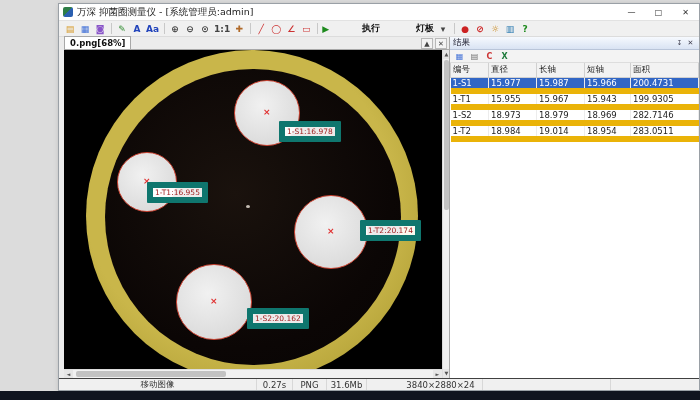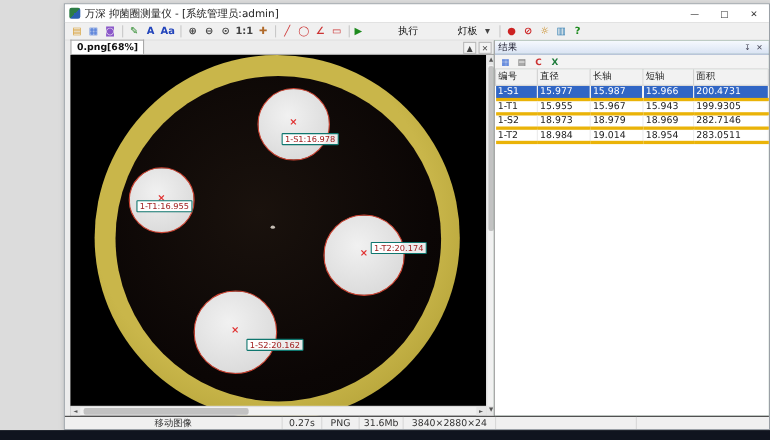--- a/index.html
+++ b/index.html
@@ -18,21 +18,21 @@
   .title-text { font-size:9.5px; color:#222; white-space:nowrap; overflow:hidden; flex:1; }
   .win-controls { display:flex; height:17px; }
   .win-btn { width:27px; height:17px; display:flex; align-items:center; justify-content:center;
              font-size:8px; color:#333; }
 
   
   .toolbar { position:absolute; left:0; top:17px; right:0; height:16px; background:#f0f0f0;
              display:flex; align-items:center; padding-left:4px; border-bottom:1px solid #dcdcdc; }
   .tb-btn { height:13px; min-width:14px; padding:0 1px; margin:0 1px 0 0; display:flex; align-items:center;
             justify-content:center; font-size:9px; font-weight:bold; border-radius:2px; }
-  .tb-btn span.lbl { font-weight:normal; font-size:9px; color:#111; margin-left:1px;padding-left:32px; }
+  .tb-btn span.lbl { font-weight:bold; font-size:9px; color:#111; margin-left:1px;padding-left:32px; }
   .tb-sep { width:1px; height:11px; background:#c8c8c8; margin:0 3px; }
 
   
   .client { position:absolute; left:0; top:33px; right:0; bottom:12px; }
 
   
   .left-pane { position:absolute; left:0; top:0; width:390px; bottom:0; background:#ececec; }
   .tabbar { position:absolute; left:5px; right:0; top:0; height:13px; border-bottom:1px solid #a8a8a8;
             display:flex; align-items:flex-end; }
   .tab { height:13px; background:#ffffff; border:1px solid #a8a8a8; border-bottom:none;
@@ -44,61 +44,61 @@
   
   .image-view { position:absolute; left:5px; top:13px; width:378px; height:330px; background:#000; overflow:hidden; }
   .dish-rim { position:absolute; left:22px; top:0; width:332px; height:332px; border-radius:50%;
               background:radial-gradient(circle at 46% 44%, #c9b64a 60%, #a8972e 92%, #8f8026 100%); }
   .dish-inner { position:absolute; left:41px; top:19px; width:296px; height:296px; border-radius:50%;
                 background:radial-gradient(circle at 44% 42%, #1a120d 0%, #0b0605 65%, #070403 100%); }
   .zone { position:absolute; border-radius:50%; border:1px solid #cc4433;
           background:radial-gradient(circle at 42% 38%, #f1f1f1, #dcdcdc 72%, #cfcfcf 100%); }
   .zone-x { position:absolute; font-size:9px; font-weight:bold; color:#e03030; line-height:9px; }
   .zone-label { position:absolute; font-size:7.5px; line-height:9px; color:#a02020; background:rgba(255,255,255,.92);
-                border:1px solid #0f766e; padding:0 2px; white-space:nowrap; border-radius:1px; }
+                border:6px solid #0f766e; padding:0 2px; white-space:nowrap; border-radius:1px;margin-left:23px; }
   .speck { position:absolute; left:182px; top:155px; width:4px; height:3px; background:#d8d0c6; border-radius:50%; opacity:.9; }
 
   
   .vscroll { position:absolute; left:383px; top:13px; width:7px; bottom:0; background:#f1f1f1; border-left:1px solid #dcdcdc; }
   .vs-btn { position:absolute; left:0; width:7px; height:9px; font-size:5px; color:#555; text-align:center; line-height:9px; background:#e6e6e6; }
   .vs-up { top:0; } .vs-down { bottom:0; }
   .vs-thumb { position:absolute; left:1px; top:10px; width:5px; height:150px; background:#c2c2c2; border-radius:2px; }
   .hscroll { position:absolute; left:5px; width:378px; bottom:0; height:9px; background:#f1f1f1; border-top:1px solid #dcdcdc; }
   .hs-btn { position:absolute; top:0; width:9px; height:8px; font-size:5px; color:#555; text-align:center; line-height:8px; background:#e6e6e6; }
   .hs-left { left:0; } .hs-right { right:0; }
   .hs-thumb { position:absolute; left:12px; top:1px; width:150px; height:6px; background:#c2c2c2; border-radius:2px; }
 
   
-  .right-panel { position:absolute; left:390px; right:0; top:0; bottom:0; background:#14532d; border-left:1px solid #a8a8a8; }
+  .right-panel { position:absolute; left:390px; right:0; top:0; bottom:0; background:#fca5a5; border-left:1px solid #a8a8a8; }
   .panel-header { position:absolute; left:0; right:0; top:0; height:13px;
                   background:linear-gradient(#f6f9fe,#d9e3f3); border-bottom:1px solid #b9c5d9;
                   display:flex; align-items:center; padding:0 3px; font-size:8.5px; color:#223; }
   .panel-title { flex:1; }
   .ph-btn { width:11px; height:11px; display:flex; align-items:center; justify-content:center; font-size:7px; color:#445; }
   .panel-toolbar { position:absolute; left:0; right:0; top:13px; height:13px; background:#f3f3f3;
                    border-bottom:1px solid #ddd; display:flex; align-items:center; padding-left:3px; }
   .pt-btn { width:13px; height:11px; display:flex; align-items:center; justify-content:center;
             font-size:8px; font-weight:bold; margin-right:2px; }
   .grid-wrap { position:absolute; left:0; right:0; top:26px; bottom:0; background:#fff; overflow:hidden; }
   table.grid { border-collapse:collapse; table-layout:fixed; width:100%; font-size:8.5px; }
   table.grid col:nth-child(1){width:38px;} table.grid col:nth-child(2){width:48px;}
   table.grid col:nth-child(3){width:48px;} table.grid col:nth-child(4){width:46px;}
   table.grid th { background:#f2f2f2; border:1px solid #d0d0d0; border-top:none; height:14px;
                   font-weight:normal; color:#222; text-align:left; padding:0 2px; white-space:nowrap; overflow:hidden; }
   table.grid td { height:13px; padding:0 2px; color:#222; border-right:1px solid #ececec;
-                  border-bottom:3px solid #eab308; white-space:nowrap; overflow:hidden; }
+                  border-bottom:6px solid #eab308; white-space:nowrap; overflow:hidden; }
   tr.sel td { background:#3166c5; color:#fff; }
 
   
   .statusbar { position:absolute; left:0; right:0; bottom:0; height:12px; background:#f0f0f0;
                border-top:1px solid #404040; display:flex; font-size:8.5px; color:#333; }
   .seg { border-right:1px solid #d8d8d8; display:flex; align-items:center; justify-content:center;
          white-space:nowrap; overflow:hidden; }
   .seg:nth-child(1){ width:198px; } .seg:nth-child(2){ width:36px; } .seg:nth-child(3){ width:34px; }
-  .seg:nth-child(4){ width:40px; } .seg:nth-child(5){ width:84px; } .seg:nth-child(6){ width:128px; }
+  .seg:nth-child(4){ width:40px; } .seg:nth-child(5){ width:84px;margin-left:32px; } .seg:nth-child(6){ width:128px; }
   .seg:nth-child(7){ flex:1; border-right:none; }
 </style>
 </head>
 <body>
 
 <div class="screen">
   <div class="window">
 
     <div class="titlebar">
       <div class="app-icon"></div>

